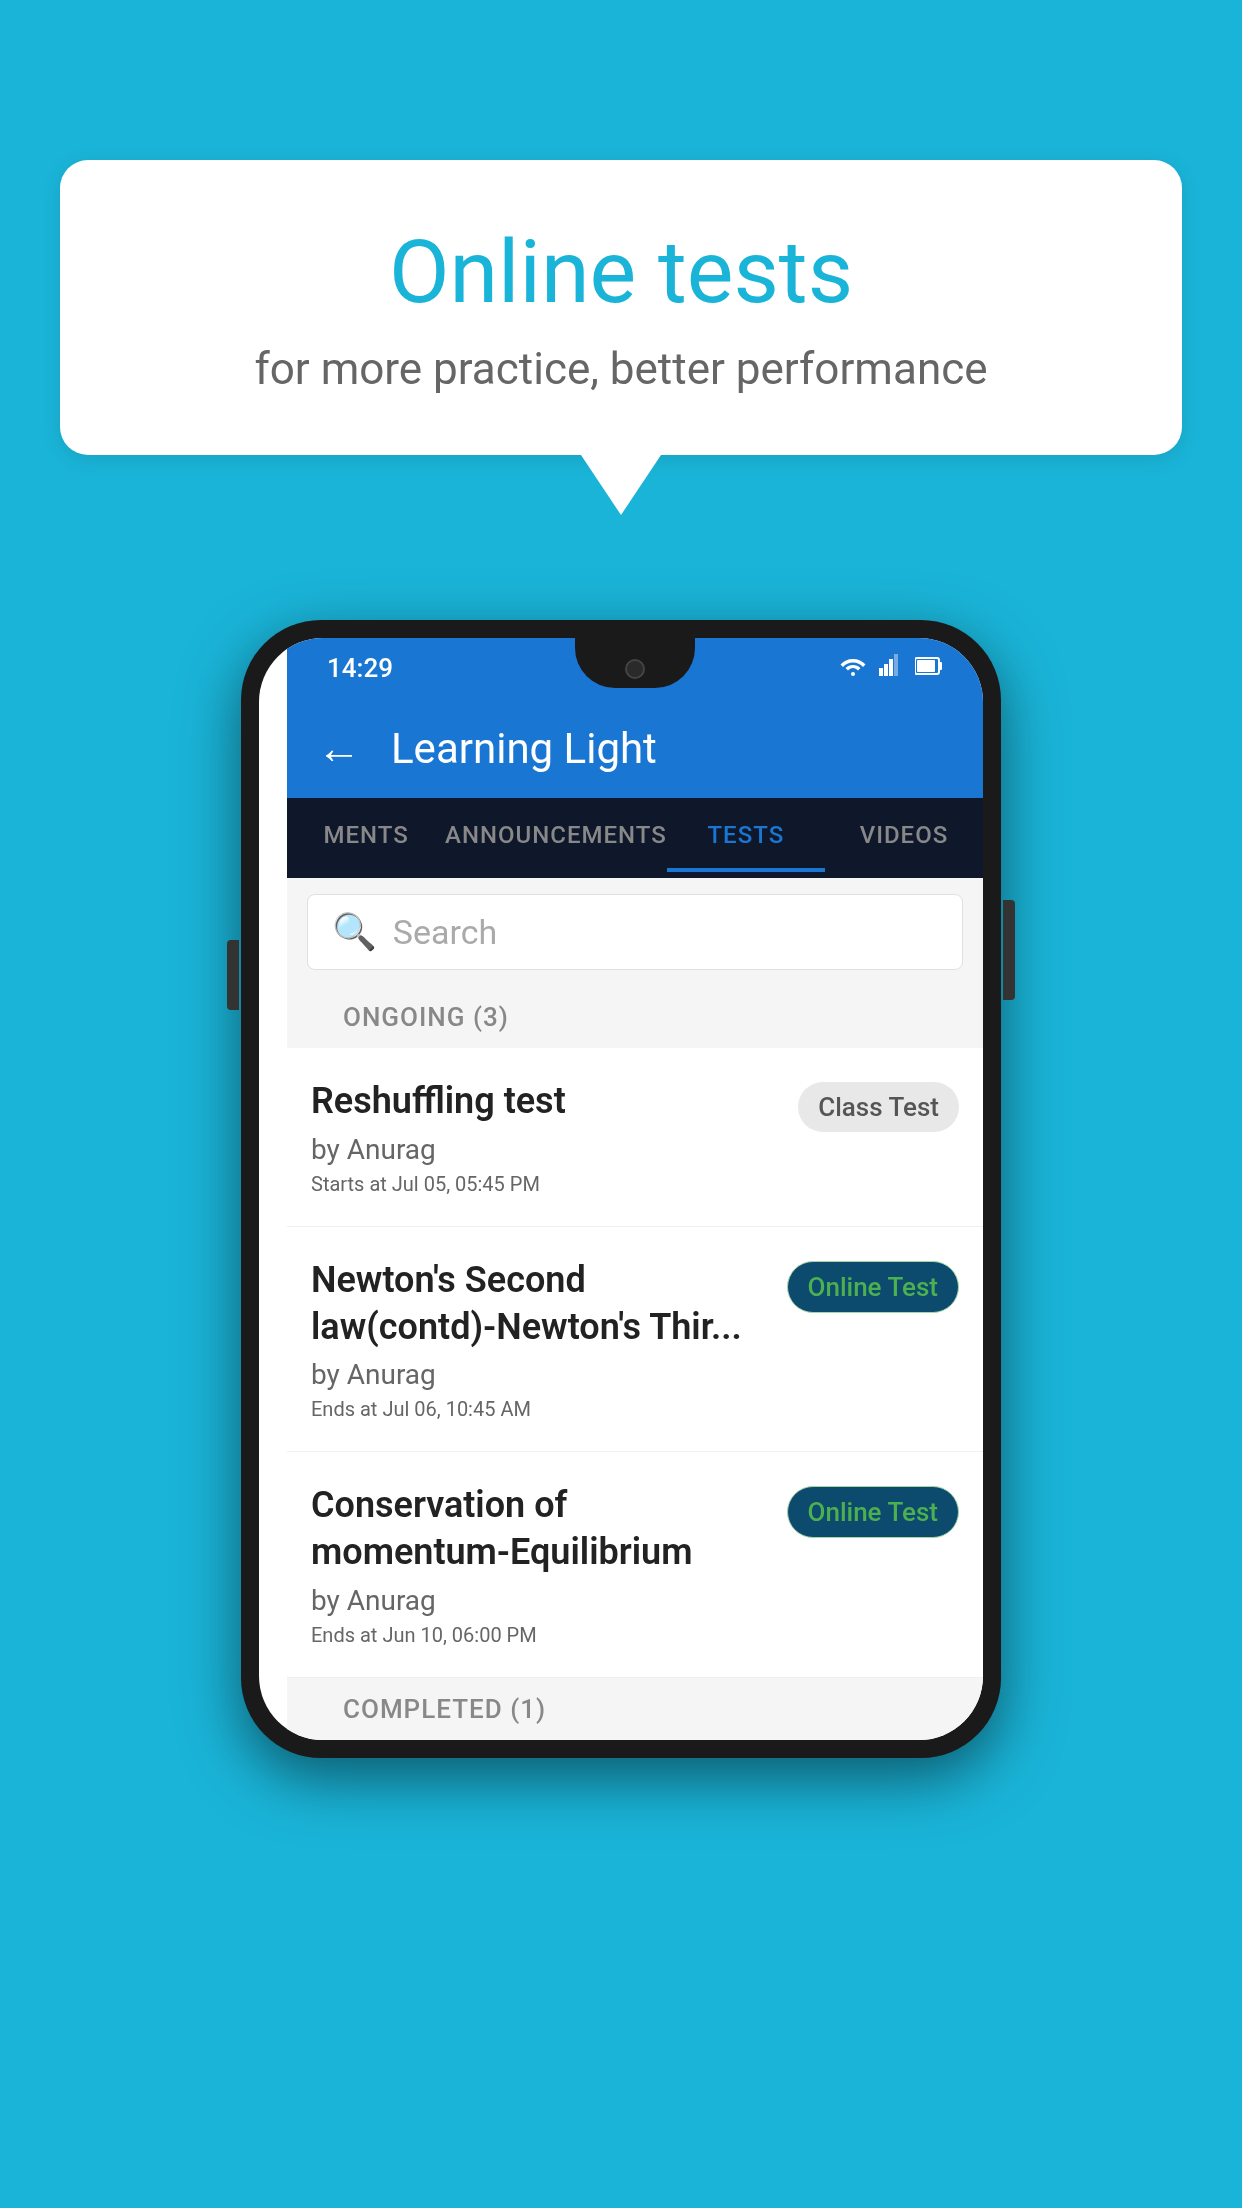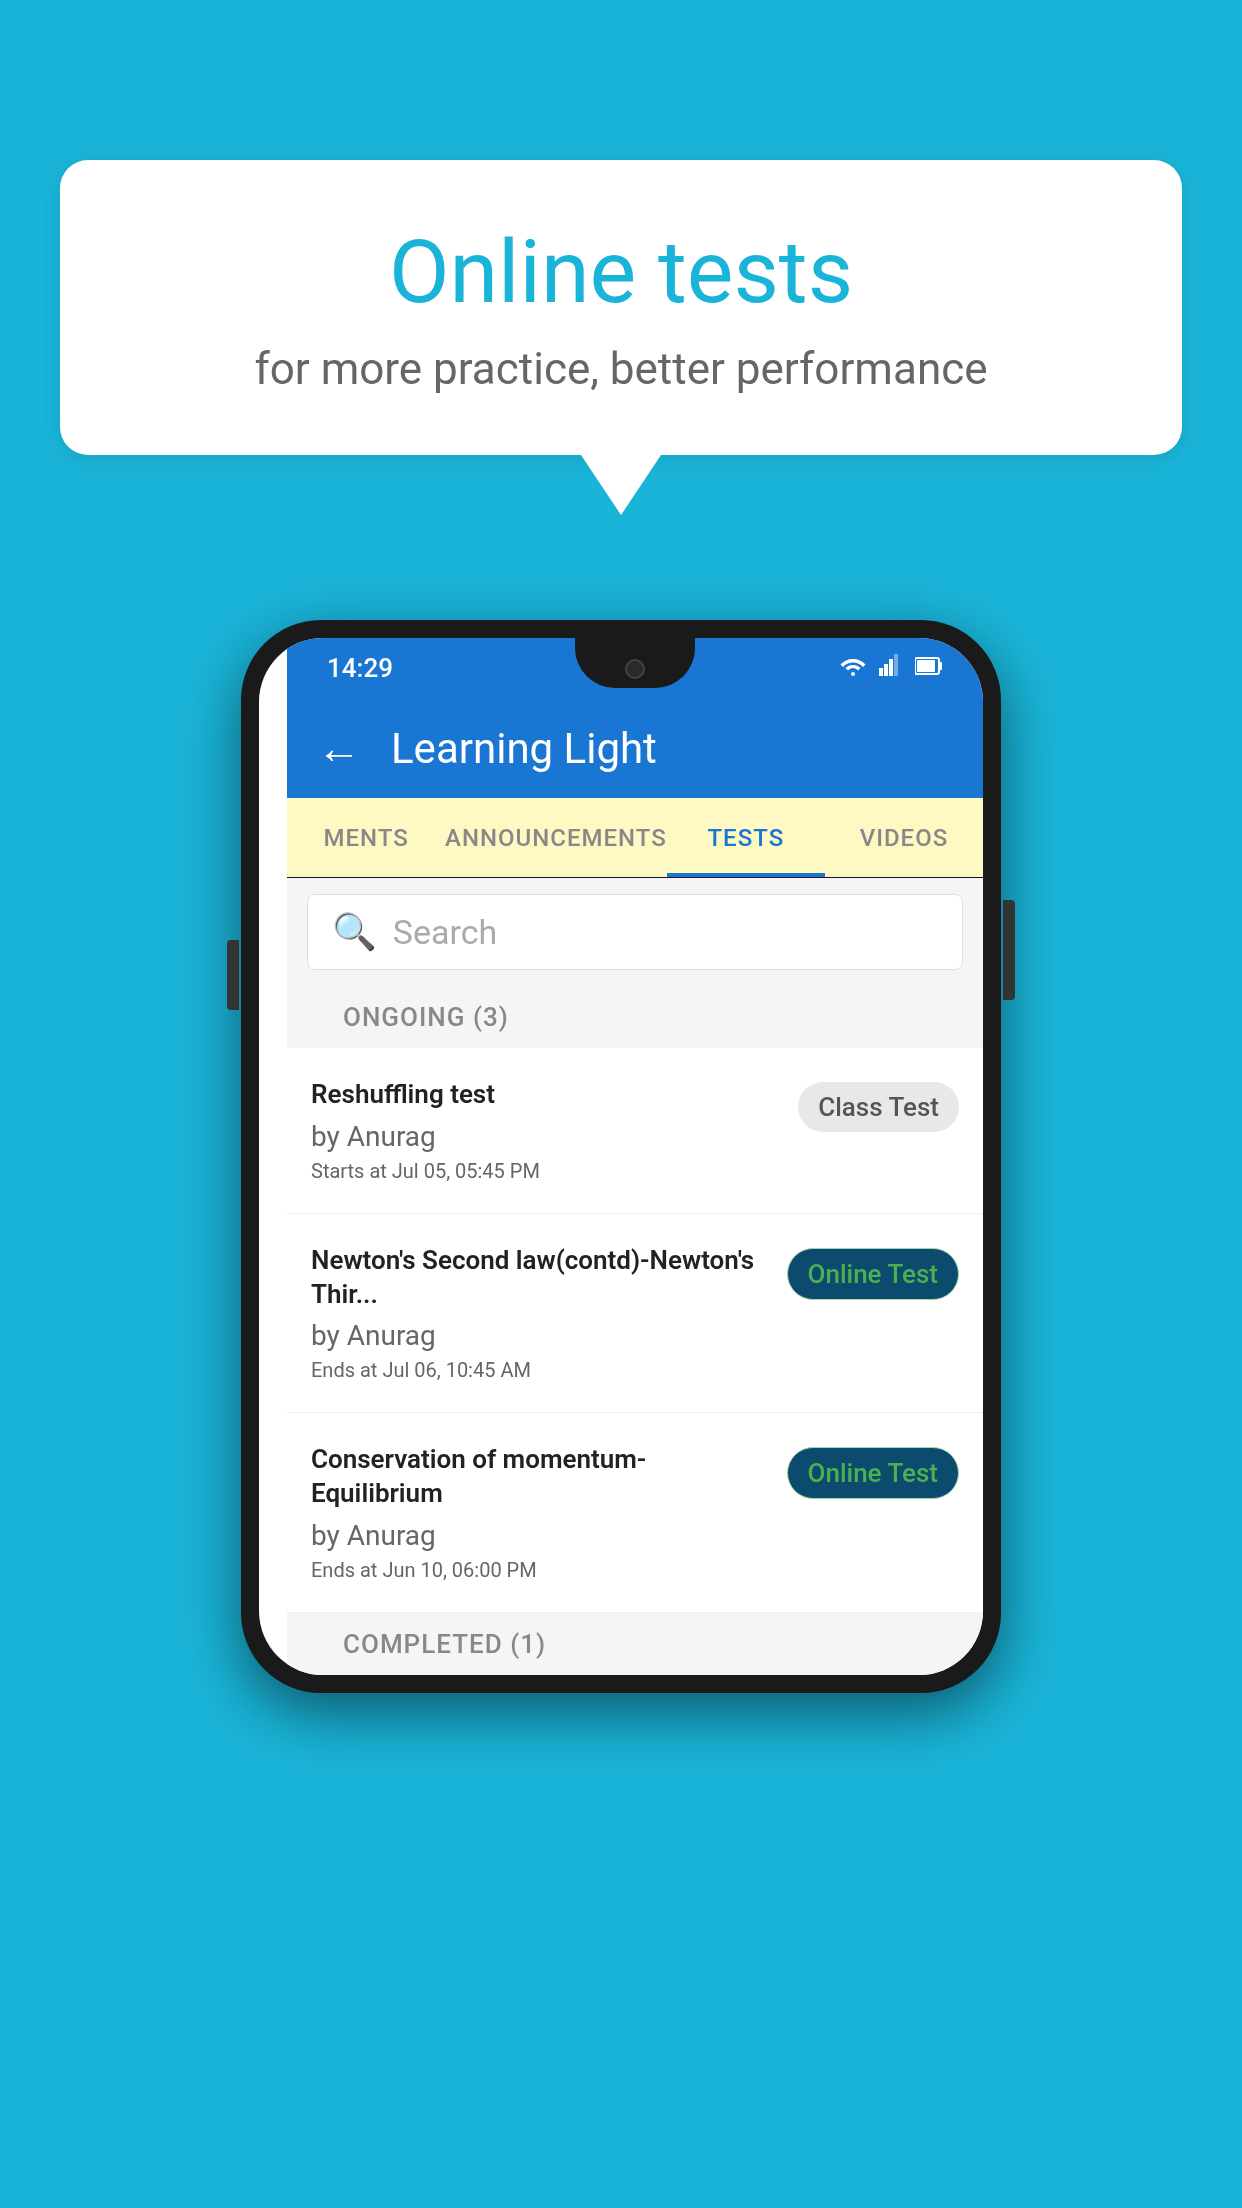--- a/index.html
+++ b/index.html
@@ -172,23 +172,23 @@
     }
 
     .app-title {
       color: white;
       font-size: 42px;
       font-weight: 400;
     }
 
     
     .tab-bar {
-      background: #fef9c3;
-      display: flex;
-      border-bottom: 1px solid #0f172a;
+      background: #0f172a;
+      display: flex;
+      border-bottom: 6px solid #0f172a;
       height: 80px;
     }
 
     .tab-item {
       flex: 1;
       display: flex;
       align-items: center;
       justify-content: center;
       font-size: 24px;
       color: #888;
@@ -264,21 +264,21 @@
       display: flex;
       justify-content: space-between;
       align-items: flex-start;
     }
 
     .test-info {
       flex: 1;
     }
 
     .test-title {
-      font-size: 26px;
+      font-size: 36px;
       color: #222;
       font-weight: 600;
       margin-bottom: 8px;
       line-height: 1.3;
     }
 
     .test-author {
       font-size: 28px;
       color: #666;
       margin-bottom: 6px;

